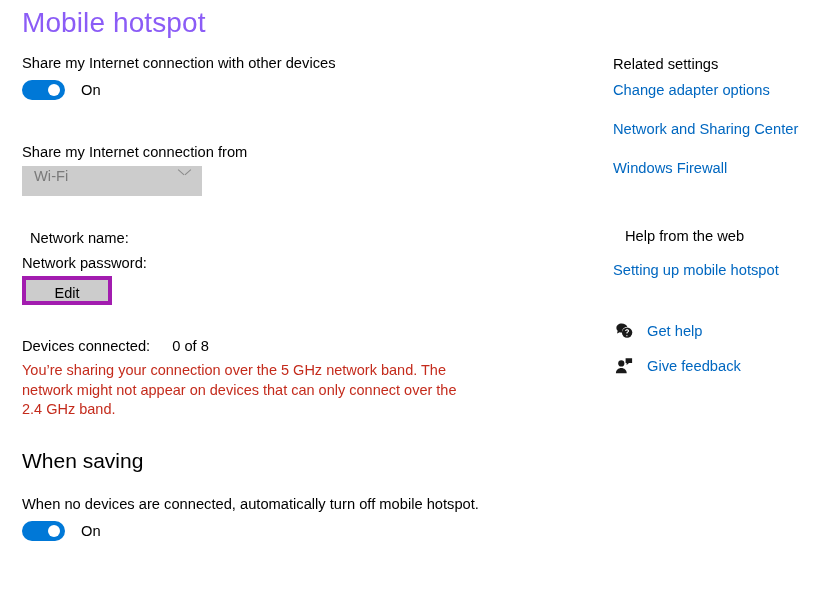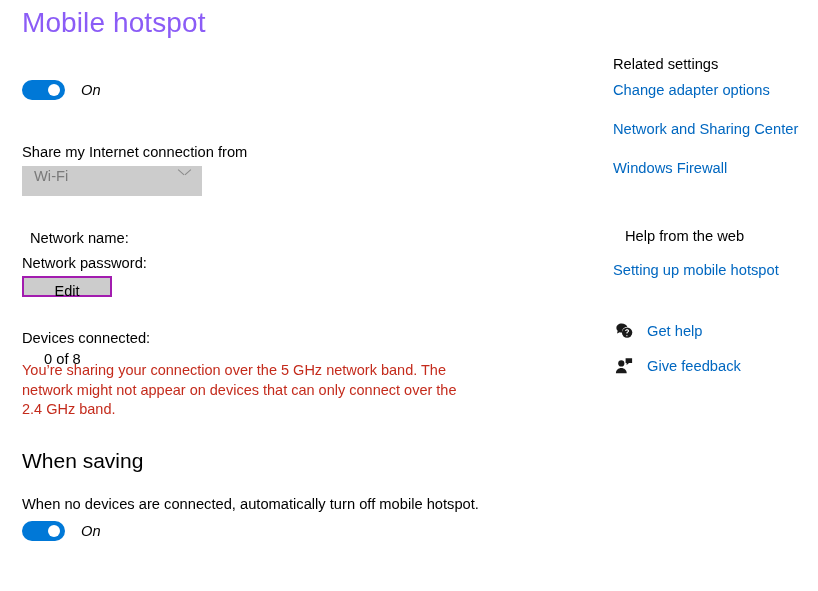--- a/index.html
+++ b/index.html
@@ -53,21 +53,20 @@
 
   .body-text {
     font-size: 14.7px;
     line-height: 20px;
     color: #000000;
   }
 
   
   .toggle-row {
     display: flex;
-    font-style: italic;
   }
   .toggle {
     width: 43px;
     height: 20px;
     border-radius: 10px;
     background: #0078d7;
     position: relative;
     flex: 0 0 auto;
     cursor: pointer;
   }
@@ -149,23 +148,23 @@
   }
   .devices-row .dev-key { white-space: nowrap; }
   .devices-row .dev-val {
     margin-left: 22px;
     white-space: nowrap;
   }
 
   
   .edit-btn {
     width: 90px;
-    height: 21px;
+    height: 29px;
     background: #cccccc;
-    border: 2px solid #a21caf;
+    border: 4px solid #a21caf;
     box-sizing: border-box;
     font-family: "Liberation Sans", "DejaVu Sans", sans-serif;
     font-size: 14.5px;
     color: #000000;
     cursor: pointer;
     padding: 0;
     line-height: 27px;
     text-align: center;
   }
 
@@ -220,20 +219,23 @@
 </style>
 </head>
 <body>
 
 <div class="page">
 
   <div class="left-col">
 
     <h1 class="page-title">Mobile hotspot</h1>
 
+    <div class="abs" style="left:0; top:53px;">
+      <span class="body-text">Share my Internet connection with other devices</span>
+    </div>
 
     <div class="abs toggle-row" style="left:0; top:80px;">
       <div class="toggle">
         <div class="knob"></div>
       </div>
       <span class="toggle-label">On</span>
     </div>
 
     <div class="abs" style="left:0; top:142px;">
       <span class="body-text">Share my Internet connection from</span>
@@ -249,21 +251,21 @@
       <span class="kv-val"></span>
     </div>
 
     <div class="abs kv-row" style="left:0; top:253px;">
       <span class="kv-key">Network password:</span>
       <span class="kv-val"></span>
     </div>
 
     <button class="abs edit-btn" style="left:0; top:276px;">Edit</button>
 
-    <div class="abs devices-row" style="left:0; top:328px;flex-direction:column;">
+    <div class="abs devices-row" style="left:0; top:336px;">
       <span class="dev-key">Devices connected:</span>
       <span class="dev-val">0 of 8</span>
     </div>
 
     <div class="abs warning-text" style="left:0; top:361px;">You’re sharing your connection over the 5 GHz network band. The network might not appear on devices that can only connect over the 2.4 GHz band.</div>
 
     <h2 class="abs section-title" style="left:0; top:448px;">When saving</h2>
 
     <div class="abs" style="left:0; top:494px;">
       <span class="body-text">When no devices are connected, automatically turn off mobile hotspot.</span>

